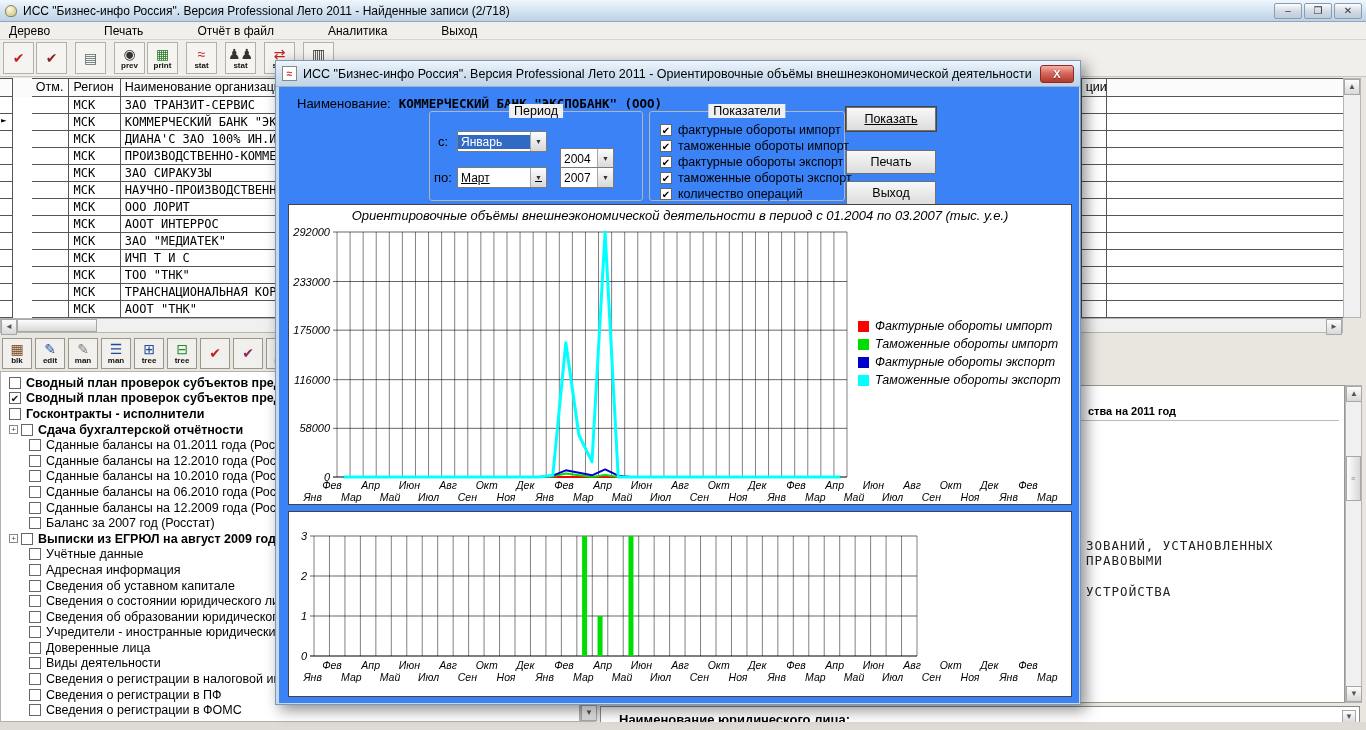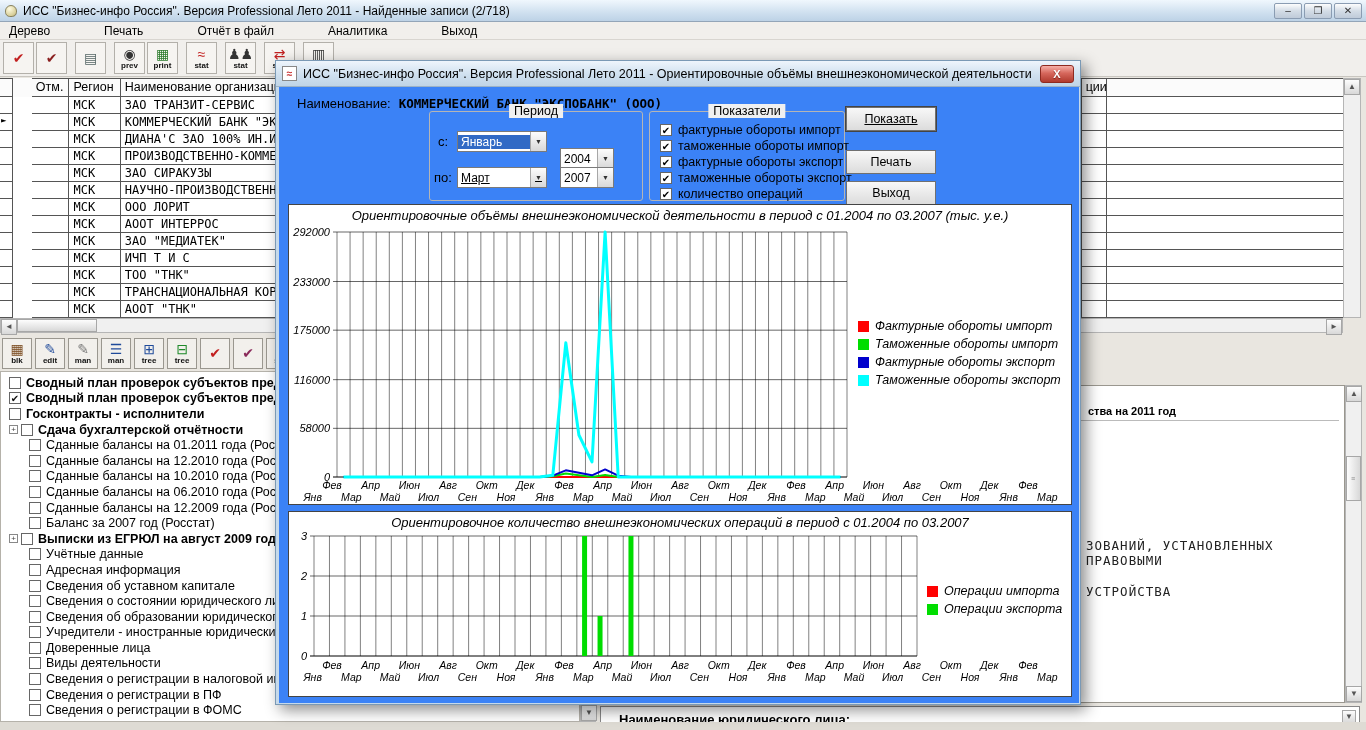--- a/index.html
+++ b/index.html
@@ -660,21 +660,20 @@
               <span class="legend-label">Фактурные обороты экспорт</span>
             </div>
             <div class="legend-row">
               <span class="legend-sq" style="background: rgb(0, 255, 255);"></span>
               <span class="legend-label">Таможенные обороты экспорт</span>
             </div>
           </div>
       </div>
 
       <div class="chart-panel" style="top:424px;height:186px;">
-        <div class="chart-title">Ориентировочное количество внешнеэкономических операций в период с 01.2004 по 03.2007</div>
         <svg id="chart2" width="784" height="186">
             <line x1="25" y1="24" x2="25" y2="144" stroke="#000" stroke-width="0.5"></line>
             <line x1="40.46153846153846" y1="24" x2="40.46153846153846" y2="144" stroke="#000" stroke-width="0.5"></line>
             <line x1="55.92307692307692" y1="24" x2="55.92307692307692" y2="144" stroke="#000" stroke-width="0.5"></line>
             <line x1="71.38461538461539" y1="24" x2="71.38461538461539" y2="144" stroke="#000" stroke-width="0.5"></line>
             <line x1="86.84615384615384" y1="24" x2="86.84615384615384" y2="144" stroke="#000" stroke-width="0.5"></line>
             <line x1="102.3076923076923" y1="24" x2="102.3076923076923" y2="144" stroke="#000" stroke-width="0.5"></line>
             <line x1="117.76923076923077" y1="24" x2="117.76923076923077" y2="144" stroke="#000" stroke-width="0.5"></line>
             <line x1="133.23076923076923" y1="24" x2="133.23076923076923" y2="144" stroke="#000" stroke-width="0.5"></line>
             <line x1="148.69230769230768" y1="24" x2="148.69230769230768" y2="144" stroke="#000" stroke-width="0.5"></line>
@@ -753,28 +752,18 @@
             <text x="661.6666666666666" y="157" text-anchor="middle" font-size="10.5" fill="#000">Окт</text>
             <text x="681" y="169" text-anchor="middle" font-size="10.5" fill="#000">Ноя</text>
             <text x="700.3333333333334" y="157" text-anchor="middle" font-size="10.5" fill="#000">Дек</text>
             <text x="719.6666666666666" y="169" text-anchor="middle" font-size="10.5" fill="#000">Янв</text>
             <text x="739" y="157" text-anchor="middle" font-size="10.5" fill="#000">Фев</text>
             <text x="758.3333333333334" y="169" text-anchor="middle" font-size="10.5" fill="#000">Мар</text>
             <rect x="293.0769230769231" y="24" width="5" height="120" fill="#00dd00"></rect>
             <rect x="308.53846153846155" y="104" width="5" height="40" fill="#00dd00"></rect>
             <rect x="339.46153846153845" y="24" width="5" height="120" fill="#00dd00"></rect>
           </svg>
-        <div class="legend" id="legend2" style="left:638px;top:70px;">
-            <div class="legend-row">
-              <span class="legend-sq" style="background: rgb(255, 0, 0);"></span>
-              <span class="legend-label">Операции импорта</span>
-            </div>
-            <div class="legend-row">
-              <span class="legend-sq" style="background: rgb(0, 221, 0);"></span>
-              <span class="legend-label">Операции экспорта</span>
-            </div>
-          </div>
       </div>
 
     </div>
   </div>
 
 </div>
 
 </body></html>

